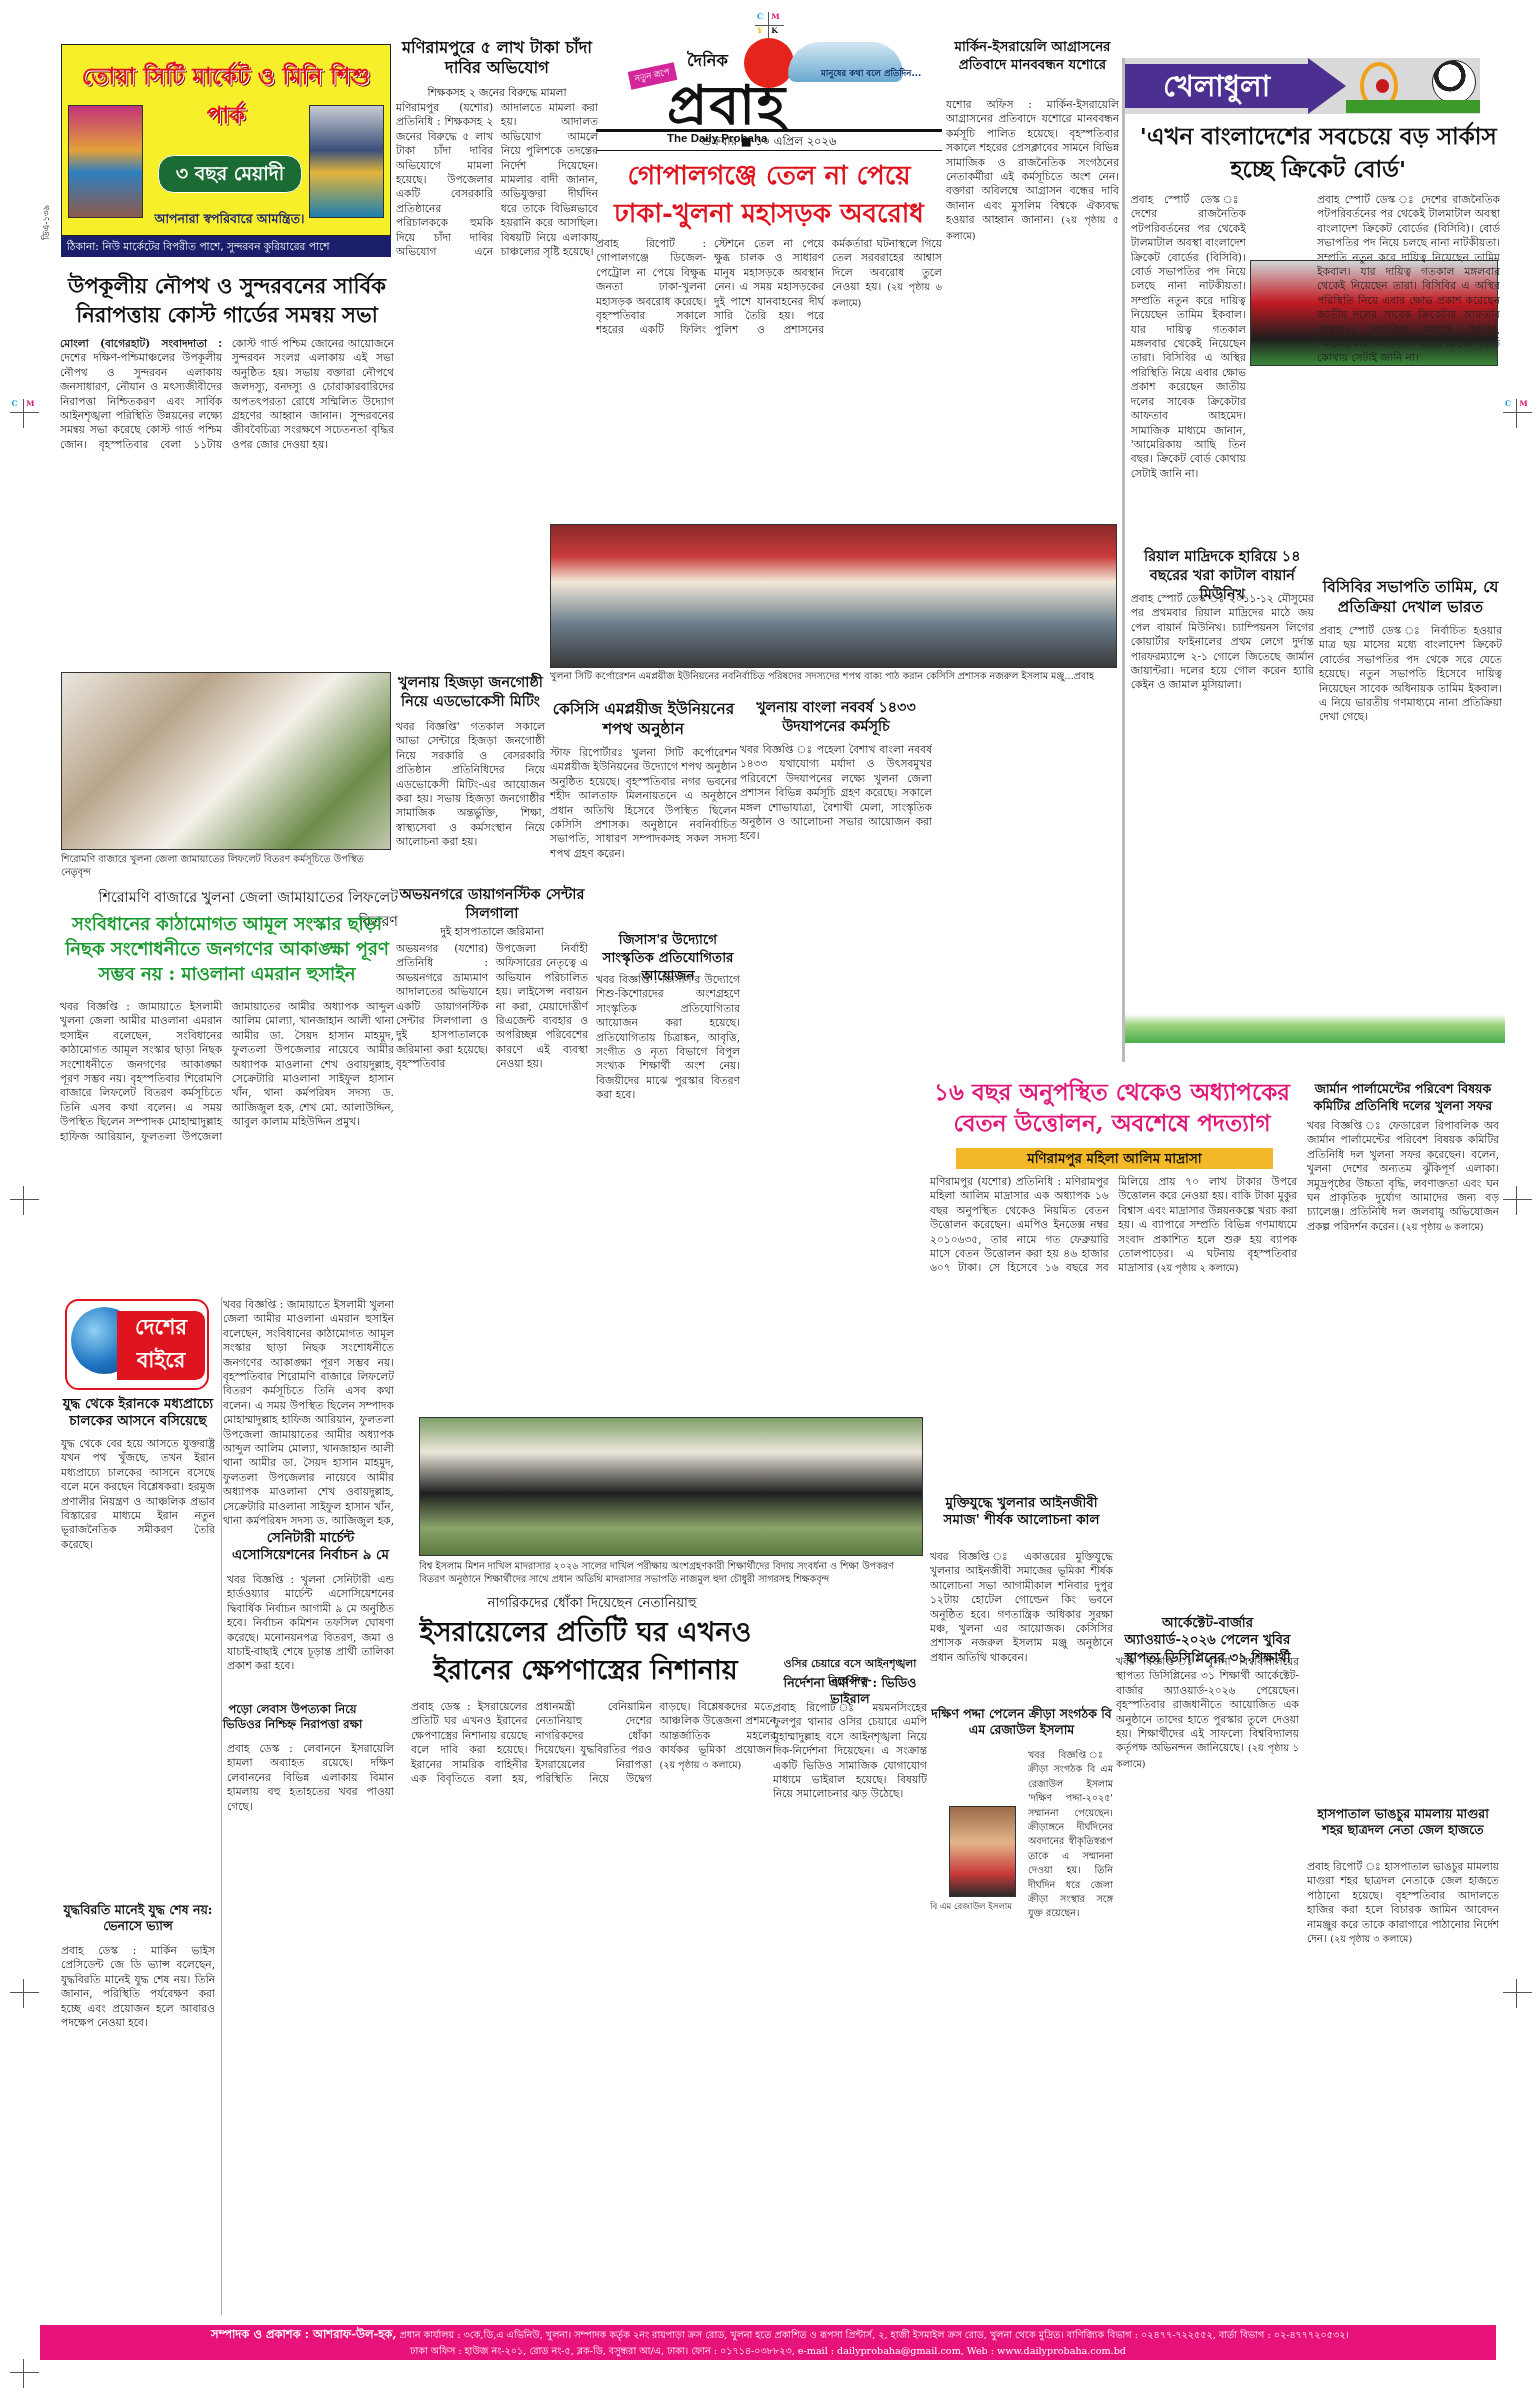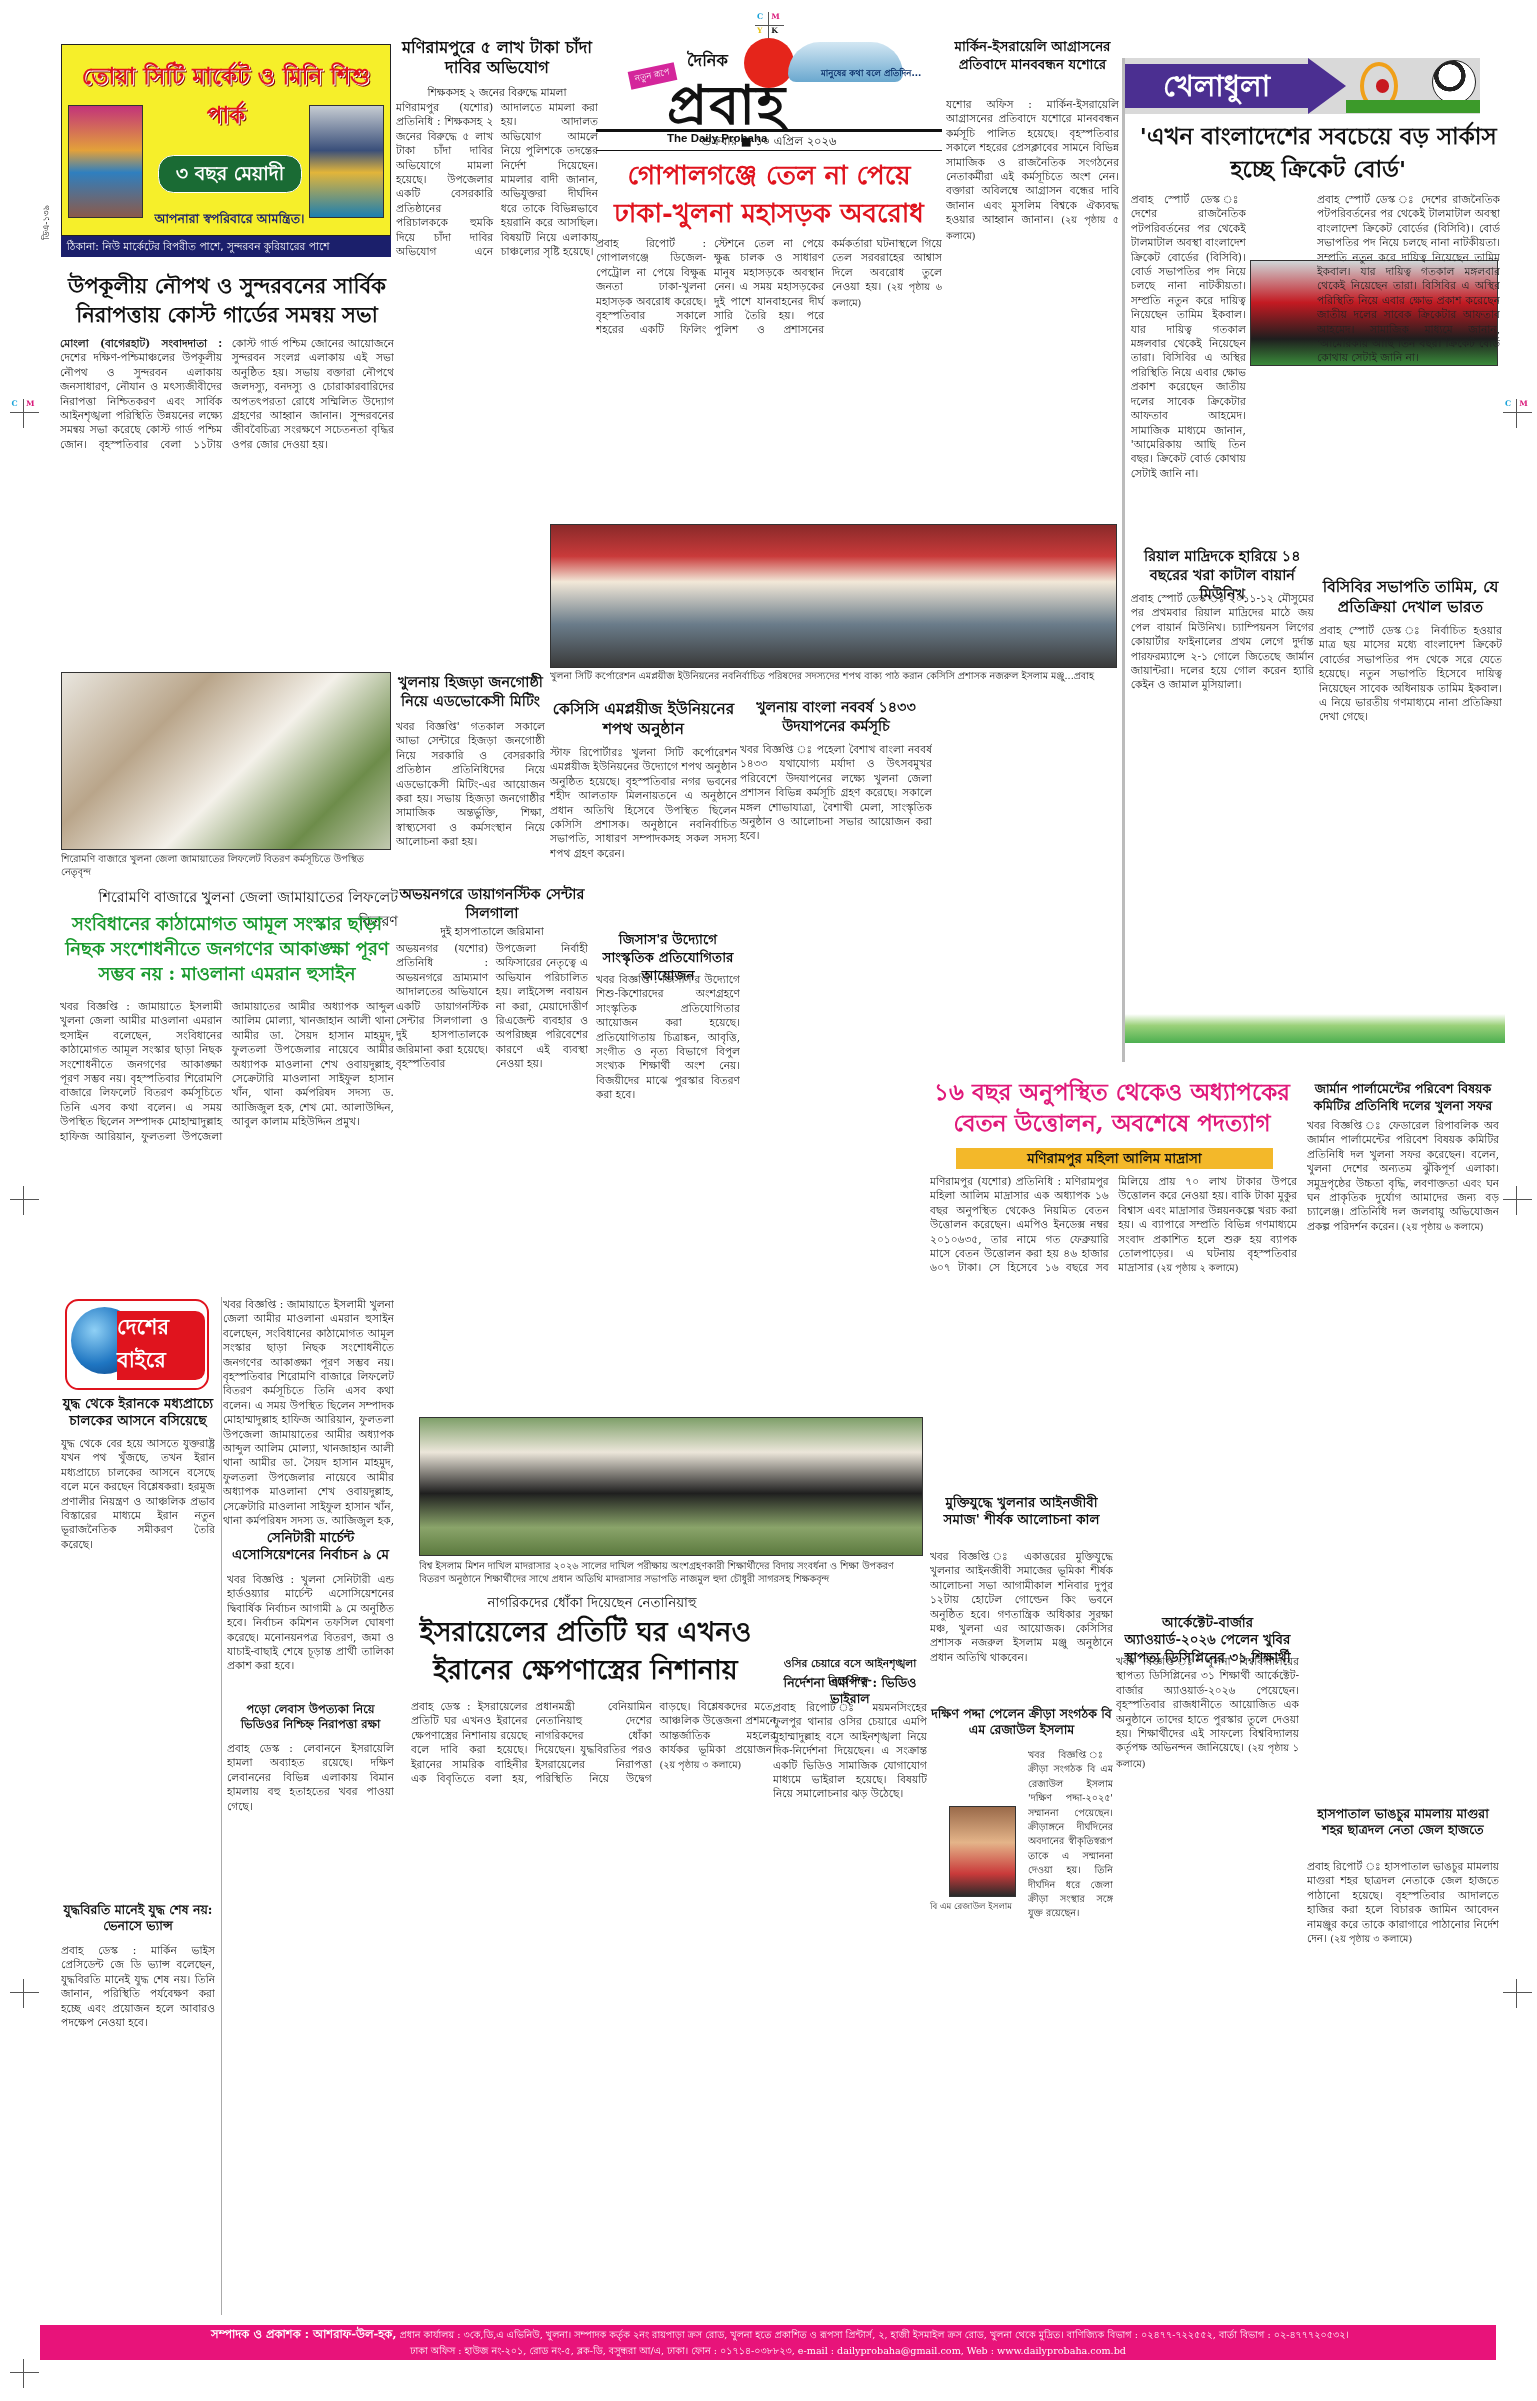--- a/index.html
+++ b/index.html
@@ -61,34 +61,34 @@
 
 <div class="abs" style="left:64px;top:886px;width:334px;font-size:14.4px;text-align:right;font-family:'DejaVu Serif',serif;">শিরোমণি বাজারে খুলনা জেলা জামায়াতের লিফলেট বিতরণ</div>
 <div class="abs hl" style="left:60px;top:911px;width:334px;font-size:18px;line-height:25px;color:#1a9a2e;">সংবিধানের কাঠামোগত আমূল সংস্কার ছাড়া নিছক সংশোধনীতে জনগণের আকাঙ্ক্ষা পূরণ সম্ভব নয় : মাওলানা এমরান হুসাইন</div>
 <div class="abs body-text" style="left:60px;top:999px;width:334px;height:286px;overflow:hidden;column-count:2;column-gap:9.6px;">খবর বিজ্ঞপ্তি : জামায়াতে ইসলামী খুলনা জেলা আমীর মাওলানা এমরান হুসাইন বলেছেন, সংবিধানের কাঠামোগত আমূল সংস্কার ছাড়া নিছক সংশোধনীতে জনগণের আকাঙ্ক্ষা পূরণ সম্ভব নয়। বৃহস্পতিবার শিরোমণি বাজারে লিফলেট বিতরণ কর্মসূচিতে তিনি এসব কথা বলেন। এ সময় উপস্থিত ছিলেন সম্পাদক মোহাম্মাদুল্লাহ হাফিজ আরিয়ান, ফুলতলা উপজেলা জামায়াতের আমীর অধ্যাপক আব্দুল আলিম মোল্যা, খানজাহান আলী থানা আমীর ডা. সৈয়দ হাসান মাহমুদ, ফুলতলা উপজেলার নায়েবে আমীর অধ্যাপক মাওলানা শেখ ওবায়দুল্লাহ, সেক্রেটারি মাওলানা সাইফুল হাসান খাঁন, থানা কর্মপরিষদ সদস্য ড. আজিজুল হক, শেখ মো. আলাউদ্দিন, আবুল কালাম মহিউদ্দিন প্রমুখ।</div>
 <div class="abs body-text" style="left:223px;top:1297px;width:171px;height:231px;overflow:hidden;">
   <span>খবর বিজ্ঞপ্তি : জামায়াতে ইসলামী খুলনা জেলা আমীর মাওলানা এমরান হুসাইন বলেছেন, সংবিধানের কাঠামোগত আমূল সংস্কার ছাড়া নিছক সংশোধনীতে জনগণের আকাঙ্ক্ষা পূরণ সম্ভব নয়। বৃহস্পতিবার শিরোমণি বাজারে লিফলেট বিতরণ কর্মসূচিতে তিনি এসব কথা বলেন। এ সময় উপস্থিত ছিলেন সম্পাদক মোহাম্মাদুল্লাহ হাফিজ আরিয়ান, ফুলতলা উপজেলা জামায়াতের আমীর অধ্যাপক আব্দুল আলিম মোল্যা, খানজাহান আলী থানা আমীর ডা. সৈয়দ হাসান মাহমুদ, ফুলতলা উপজেলার নায়েবে আমীর অধ্যাপক মাওলানা শেখ ওবায়দুল্লাহ, সেক্রেটারি মাওলানা সাইফুল হাসান খাঁন, থানা কর্মপরিষদ সদস্য ড. আজিজুল হক, শেখ মো. আলাউদ্দিন, আবুল কালাম মহিউদ্দিন প্রমুখ।</span>
 </div>
 
 <div class="abs" style="left:65px;top:1299px;width:144px;height:91px;border:2.9px solid #e0141e;border-radius:13.4px;background:#fff;">
   <div class="abs" style="left:3.8px;top:5.8px;width:67px;height:67px;border-radius:50%;background:radial-gradient(circle at 35% 35%,#8fd0f5 0%,#1f76c2 55%,#0b3a7a 100%);"></div>
-  <div class="abs" style="left:50px;top:9.6px;width:88px;height:69px;background:#e0141e;border-radius:0 9.6px 9.6px 0;color:#fff;font-weight:bold;">
+  <div class="abs" style="left:50px;top:9.6px;width:88px;height:69px;background:#e0141e;border-radius:0 9.6px 9.6px 0;color:#fff;text-align:center;font-weight:bold;">
     <div style="font-size:21px;line-height:33px;">দেশের</div>
     <div style="font-size:21px;line-height:33px;">বাইরে</div>
   </div>
 </div>
 <div class="abs hl" style="left:61px;top:1395px;width:154px;font-size:13.4px;line-height:17.3px;">যুদ্ধ থেকে ইরানকে মধ্যপ্রাচ্যে চালকের আসনে বসিয়েছে</div>
 <div class="abs body-text" style="left:61px;top:1436px;width:154px;height:461px;overflow:hidden;">যুদ্ধ থেকে বের হয়ে আসতে যুক্তরাষ্ট্র যখন পথ খুঁজছে, তখন ইরান মধ্যপ্রাচ্যে চালকের আসনে বসেছে বলে মনে করছেন বিশ্লেষকরা। হরমুজ প্রণালীর নিয়ন্ত্রণ ও আঞ্চলিক প্রভাব বিস্তারের মাধ্যমে ইরান নতুন ভূরাজনৈতিক সমীকরণ তৈরি করেছে।</div>
 <div class="abs hl" style="left:61px;top:1902px;width:154px;font-size:12.5px;line-height:16.3px;">যুদ্ধবিরতি মানেই যুদ্ধ শেষ নয়: ভেনাসে ভ্যান্স</div>
 <div class="abs body-text" style="left:61px;top:1943px;width:154px;height:375px;overflow:hidden;">প্রবাহ ডেস্ক : মার্কিন ভাইস প্রেসিডেন্ট জে ডি ভ্যান্স বলেছেন, যুদ্ধবিরতি মানেই যুদ্ধ শেষ নয়। তিনি জানান, পরিস্থিতি পর্যবেক্ষণ করা হচ্ছে এবং প্রয়োজন হলে আবারও পদক্ষেপ নেওয়া হবে।</div>
 <div class="abs" style="left:221px;top:1297px;width:1px;height:1018px;background:#aaa;"></div>
 
 <div class="abs hl" style="left:227px;top:1529px;width:167px;font-size:13.4px;line-height:17.3px;">সেনিটারী মার্চেন্ট এসোসিয়েশনের নির্বাচন ৯ মে</div>
 <div class="abs body-text" style="left:227px;top:1572px;width:167px;height:125px;overflow:hidden;">খবর বিজ্ঞপ্তি : খুলনা সেনিটারী এন্ড হার্ডওয়্যার মার্চেন্ট এসোসিয়েশনের দ্বিবার্ষিক নির্বাচন আগামী ৯ মে অনুষ্ঠিত হবে। নির্বাচন কমিশন তফসিল ঘোষণা করেছে। মনোনয়নপত্র বিতরণ, জমা ও যাচাই-বাছাই শেষে চূড়ান্ত প্রার্থী তালিকা প্রকাশ করা হবে।</div>
-<div class="abs hl" style="left:227px;top:1702px;width:167px;font-size:11.5px;line-height:15.4px;">পড়ো লেবাস উপত্যকা নিয়ে ভিডিওর নিশ্চিহ্ন নিরাপত্তা রক্ষা</div>
+<div class="abs hl" style="left:209px;top:1702px;width:167px;font-size:11.5px;line-height:15.4px;">পড়ো লেবাস উপত্যকা নিয়ে ভিডিওর নিশ্চিহ্ন নিরাপত্তা রক্ষা</div>
 <div class="abs body-text" style="left:227px;top:1741px;width:167px;height:576px;overflow:hidden;">প্রবাহ ডেস্ক : লেবাননে ইসরায়েলি হামলা অব্যাহত রয়েছে। দক্ষিণ লেবাননের বিভিন্ন এলাকায় বিমান হামলায় বহু হতাহতের খবর পাওয়া গেছে।</div>
 
 <div class="abs hl" style="left:396px;top:38px;width:202px;font-size:16.3px;line-height:20px;">মণিরামপুরে ৫ লাখ টাকা চাঁদা দাবির অভিযোগ</div>
 <div class="abs" style="left:396px;top:85px;width:202px;font-size:10.6px;text-align:center;font-family:'DejaVu Serif',serif;">শিক্ষকসহ ২ জনের বিরুদ্ধে মামলা</div>
 <div class="abs body-text" style="left:396px;top:100px;width:202px;height:519px;overflow:hidden;column-count:2;column-gap:7.7px;">মণিরামপুর (যশোর) প্রতিনিধি : শিক্ষকসহ ২ জনের বিরুদ্ধে ৫ লাখ টাকা চাঁদা দাবির অভিযোগে মামলা হয়েছে। উপজেলার একটি বেসরকারি প্রতিষ্ঠানের পরিচালককে হুমকি দিয়ে চাঁদা দাবির অভিযোগ এনে আদালতে মামলা করা হয়। আদালত অভিযোগ আমলে নিয়ে পুলিশকে তদন্তের নির্দেশ দিয়েছেন। মামলার বাদী জানান, অভিযুক্তরা দীর্ঘদিন ধরে তাকে বিভিন্নভাবে হয়রানি করে আসছিল। বিষয়টি নিয়ে এলাকায় চাঞ্চল্যের সৃষ্টি হয়েছে।</div>
 
 <div class="abs" style="left:629px;top:38px;width:317px;height:125px;">
   <div class="abs" style="left:0;top:29px;background:#d4269b;color:#fff;font-size:8.6px;padding:1.9px 5.8px;transform:rotate(-12deg);">নতুন রূপে</div>
   <div class="abs" style="left:58px;top:9.6px;font-size:16.3px;font-weight:bold;">দৈনিক</div>
   <div class="abs" style="left:115px;top:0;width:50px;height:50px;border-radius:50%;background:#e5251b;"></div>

